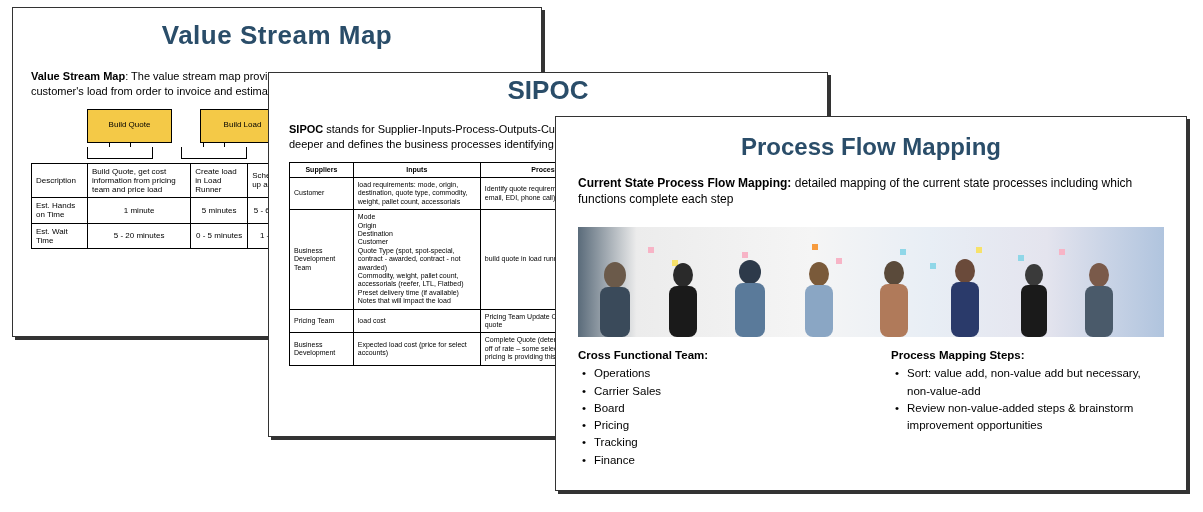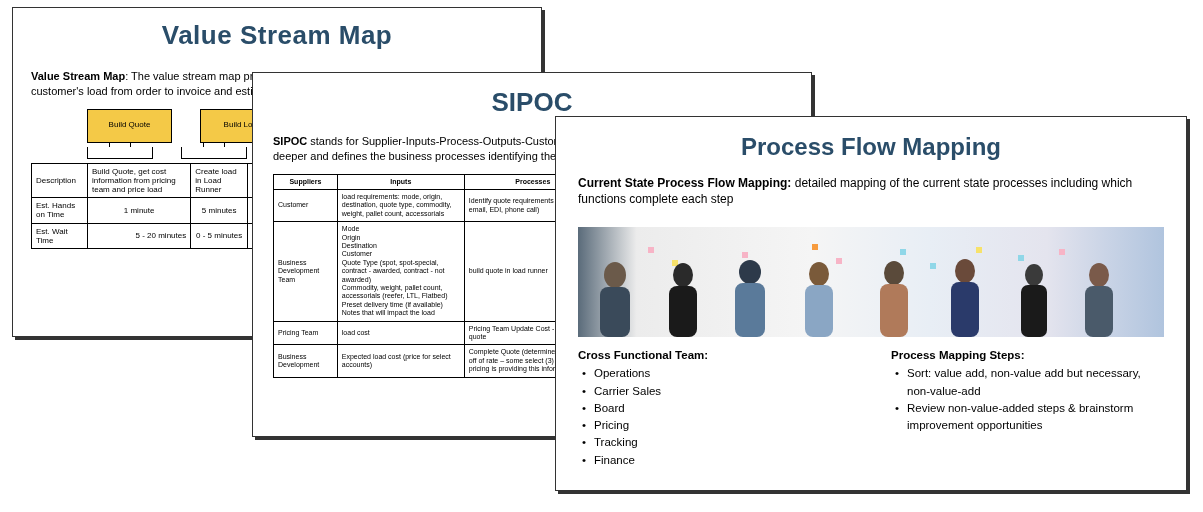--- a/index.html
+++ b/index.html
@@ -13,21 +13,21 @@
   .vsm-boxes{display:flex;gap:28px;margin-left:56px;margin-bottom:4px}
   .vsm-box{width:85px;height:34px;background:#f4c947;border:1px solid #000;display:flex;align-items:center;justify-content:center;font-size:8px;text-align:center;padding:2px;line-height:1.1}
   .vsm-pipes{display:flex;gap:28px;margin-left:56px;margin-bottom:4px}
   .pipe{width:66px;height:12px;border:1px solid #000;border-top:none;position:relative}
   .pipe:before,.pipe:after{content:"";position:absolute;top:-4px;width:1px;height:4px;background:#000}
   .pipe:before{left:33%}.pipe:after{left:66%}
   table.vsm{border-collapse:collapse;font-size:8px;width:280px}
   table.vsm td{border:1px solid #000;padding:3px 4px;vertical-align:middle;line-height:1.15}
   table.vsm td:first-child{width:56px}
   
-  .s2{left:252px;top:72px;width:560px;height:365px;padding:14px 20px;overflow:hidden}
+  .s2{left:268px;top:72px;width:560px;height:365px;padding:2px 20px;overflow:hidden}
   .s2 .title{font-size:26px;margin-bottom:16px}
   .s2 .intro{font-size:11px;line-height:1.35;margin-bottom:10px}
   table.sipoc{border-collapse:collapse;font-size:7px;width:100%}
   table.sipoc th,table.sipoc td{border:1px solid #000;padding:3px 4px;vertical-align:middle;line-height:1.2}
   table.sipoc th{font-weight:bold;text-align:center;background:#fff}
   table.sipoc td{text-align:left}
   
   .s3{left:555px;top:116px;width:632px;height:375px;padding:16px 22px}
   .s3 .title{font-size:24px;margin-bottom:14px}
   .s3 .intro{font-size:12px;line-height:1.35;margin-bottom:20px}
@@ -68,21 +68,21 @@
       <td>Schedule pick up and drop off</td>
     </tr>
     <tr>
       <td>Est. Hands on Time</td>
       <td style="text-align:center">1 minute</td>
       <td style="text-align:center">5 minutes</td>
       <td style="text-align:center">5 - 60 minutes</td>
     </tr>
     <tr>
       <td>Est. Wait Time</td>
-      <td style="text-align:right">5 - 20 minutes</td>
+      <td style="text-align:center">5 - 20 minutes</td>
       <td style="text-align:center">0 - 5 minutes</td>
       <td style="text-align:center">1 - 8 hours</td>
     </tr>
   </tbody>
     </table>
 </div>
 
 <div class="slide s2">
   <div class="title">SIPOC</div>
   <p class="intro">

